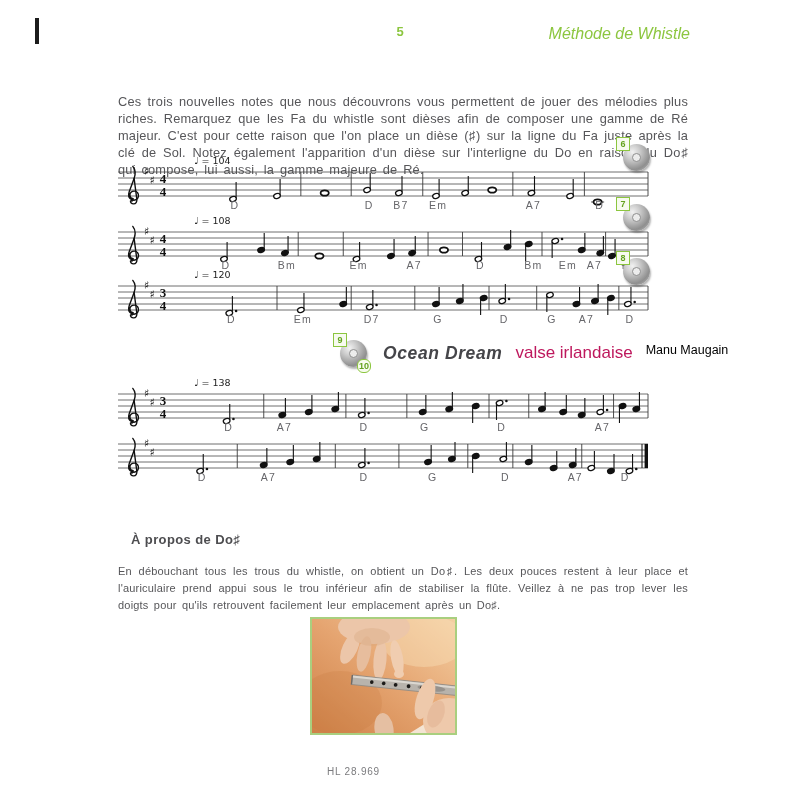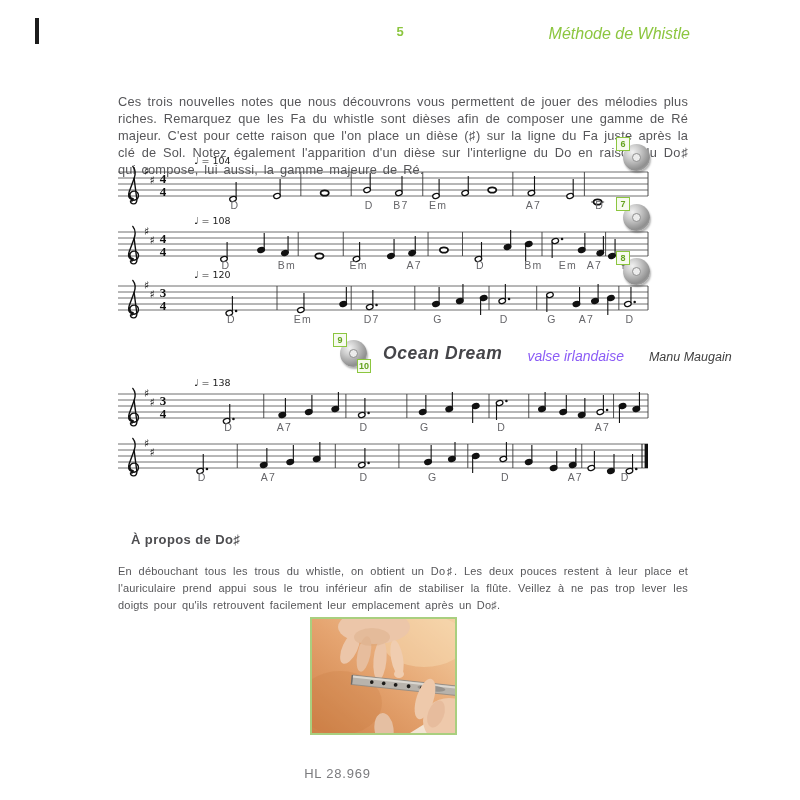--- a/index.html
+++ b/index.html
@@ -17,35 +17,35 @@
   .cd{width:27px;height:27px;border-radius:50%;
       background:radial-gradient(circle at 35% 30%, #f2f2f2 0%, #cdcdcd 28%, #a8a8a8 52%, #8f8f8f 68%, #c2c2c2 100%);
       box-shadow:1px 2px 2px rgba(0,0,0,0.30);}
   .cd::after{content:"";position:absolute;left:50%;top:50%;width:9px;height:9px;margin:-4.5px 0 0 -4.5px;
       border-radius:50%;background:#ececec;border:1px solid #8f8f8f;box-sizing:border-box;}
   .cd-abs{position:absolute;left:505px;top:-8px;}
   .cd-inline{position:relative;flex:0 0 auto;}
   .badge{position:absolute;left:-7px;top:-7px;min-width:10px;height:12px;background:#f7fbef;
       border:1px solid #8cc63f;color:#64a31f;font-size:9px;line-height:12px;text-align:center;
       padding:0 1px;font-weight:bold;}
-  .badge.b2{left:auto;right:-4px;top:auto;bottom:-6px;}
+  .badge.b2{left:auto;right:-4px;top:auto;bottom:-6px;border-radius:6px;}
   .ocean-row{position:absolute;left:222px;top:192px;display:flex;align-items:center;gap:16px;}
-  .ocean-text{display:flex;align-items:flex-end;gap:25px;white-space:nowrap;}
+  .ocean-text{display:flex;align-items:flex-start;gap:13px;white-space:nowrap;}
   .song-title{font-size:17.5px;font-weight:bold;font-style:italic;color:#454549;letter-spacing:0.6px;}
-  .song-genre{font-size:14px;color:#8b5cf6;font-style:italic;}
-  .song-composer{font-size:12.5px;font-style:italic;color:#404040;}
+  .song-genre{font-size:17px;color:#be185d;}
+  .song-composer{font-size:12.5px;color:#000000;}
   .about-heading{position:absolute;top:519px;left:118px;font-size:13px;font-weight:bold;
       color:#4d4d50;letter-spacing:0.4px;}
   .about-body{position:absolute;top:550px;left:118px;width:570px;text-align:justify;
       font-size:11px;line-height:17px;letter-spacing:0.2px;word-spacing:2px;margin-top:13px;}
   .photo{position:absolute;left:310px;top:617px;width:143px;height:114px;
       border:2px solid #a9cf7f;background:#e8a977;}
   .photo svg{display:block;}
-  .footer{position:absolute;top:766px;left:0;width:675px;text-align:center;
-      font-size:13px;color:#7b7b7e;letter-spacing:0.8px;}
+  .footer{position:absolute;top:766px;left:16px;width:675px;text-align:center;
+      font-size:10px;color:#7b7b7e;letter-spacing:0.8px;}
 </style>
 </head>
 <body>
 
 <div class="page">
 
   <div class="scan-mark"></div>
 
   <div class="page-number">5</div>
   <div class="book-title">Méthode de Whistle</div>

